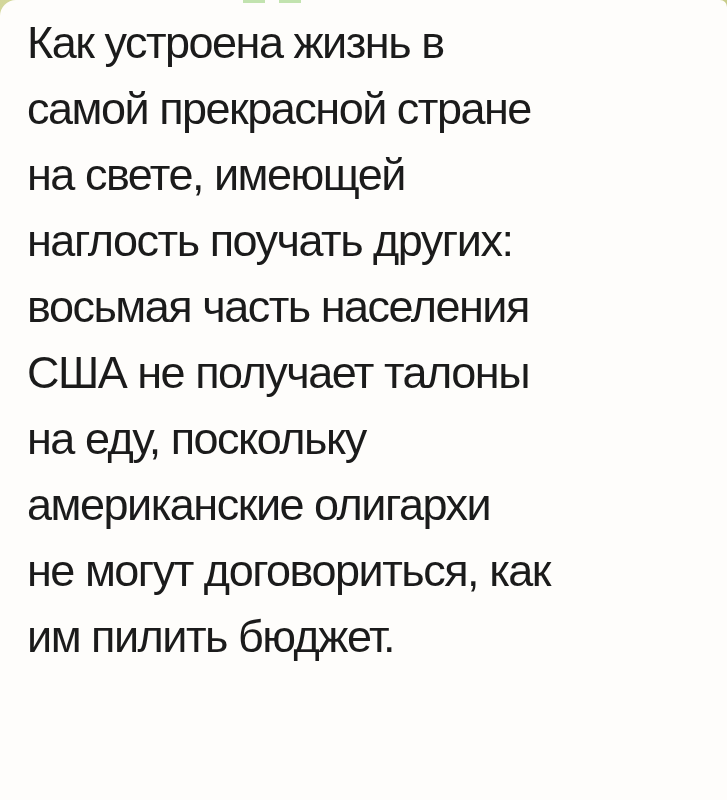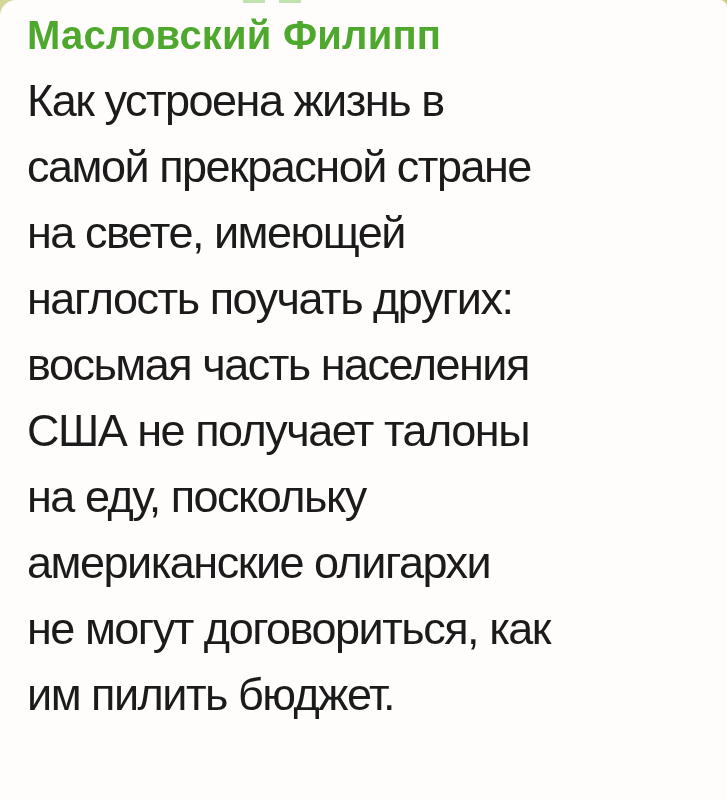--- a/index.html
+++ b/index.html
@@ -61,21 +61,20 @@
     overflow: hidden;
   }
 </style>
 </head>
 <body>
 
 <div class="wallpaper"></div>
 
 <div class="bubble">
 
-  <div class="sender-name" style="color: rgb(79, 168, 46);">Масловский Филипп</div>
 
   <div class="message-text" style="color: rgb(27, 27, 27);">Как устроена жизнь в
 самой прекрасной стране
 на свете, имеющей
 наглость поучать других:
 восьмая часть населения
 США не получает талоны
 на еду, поскольку
 американские олигархи
 не могут договориться, как

